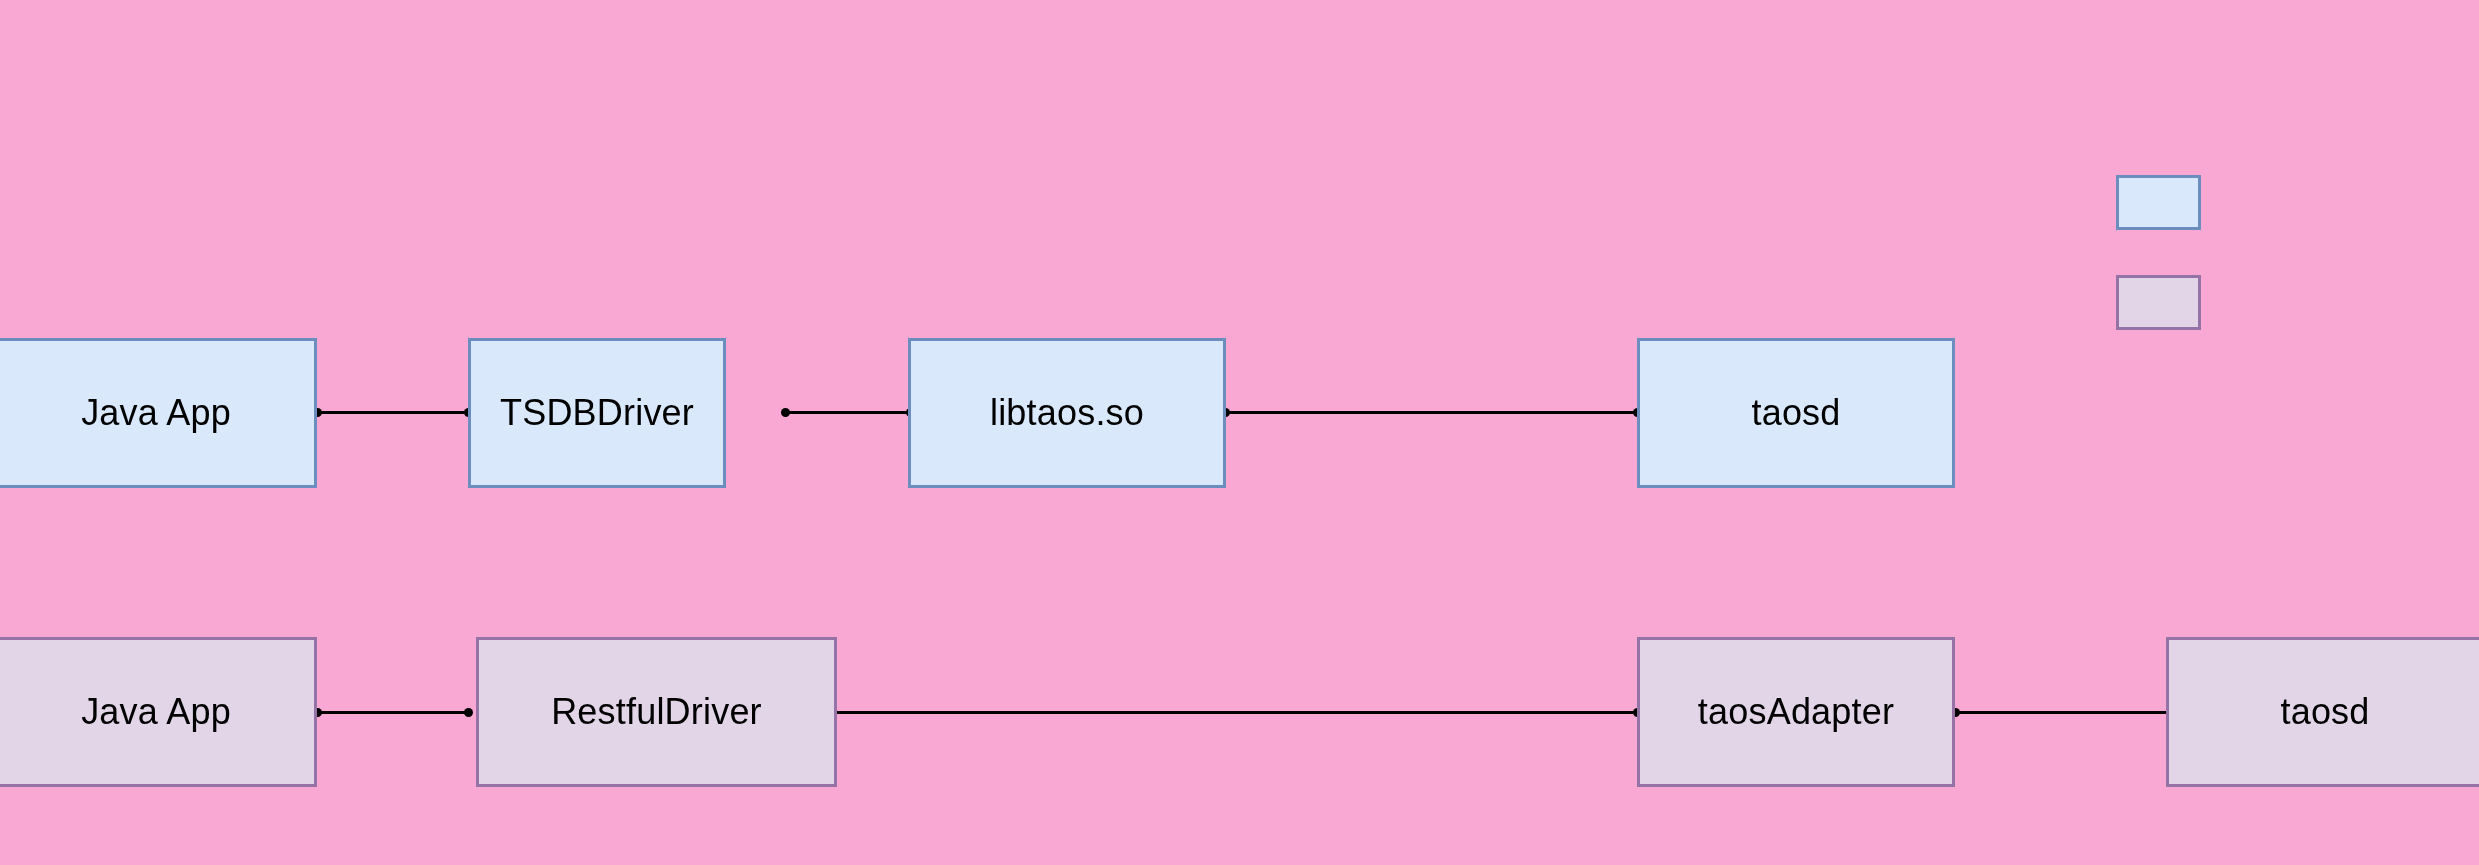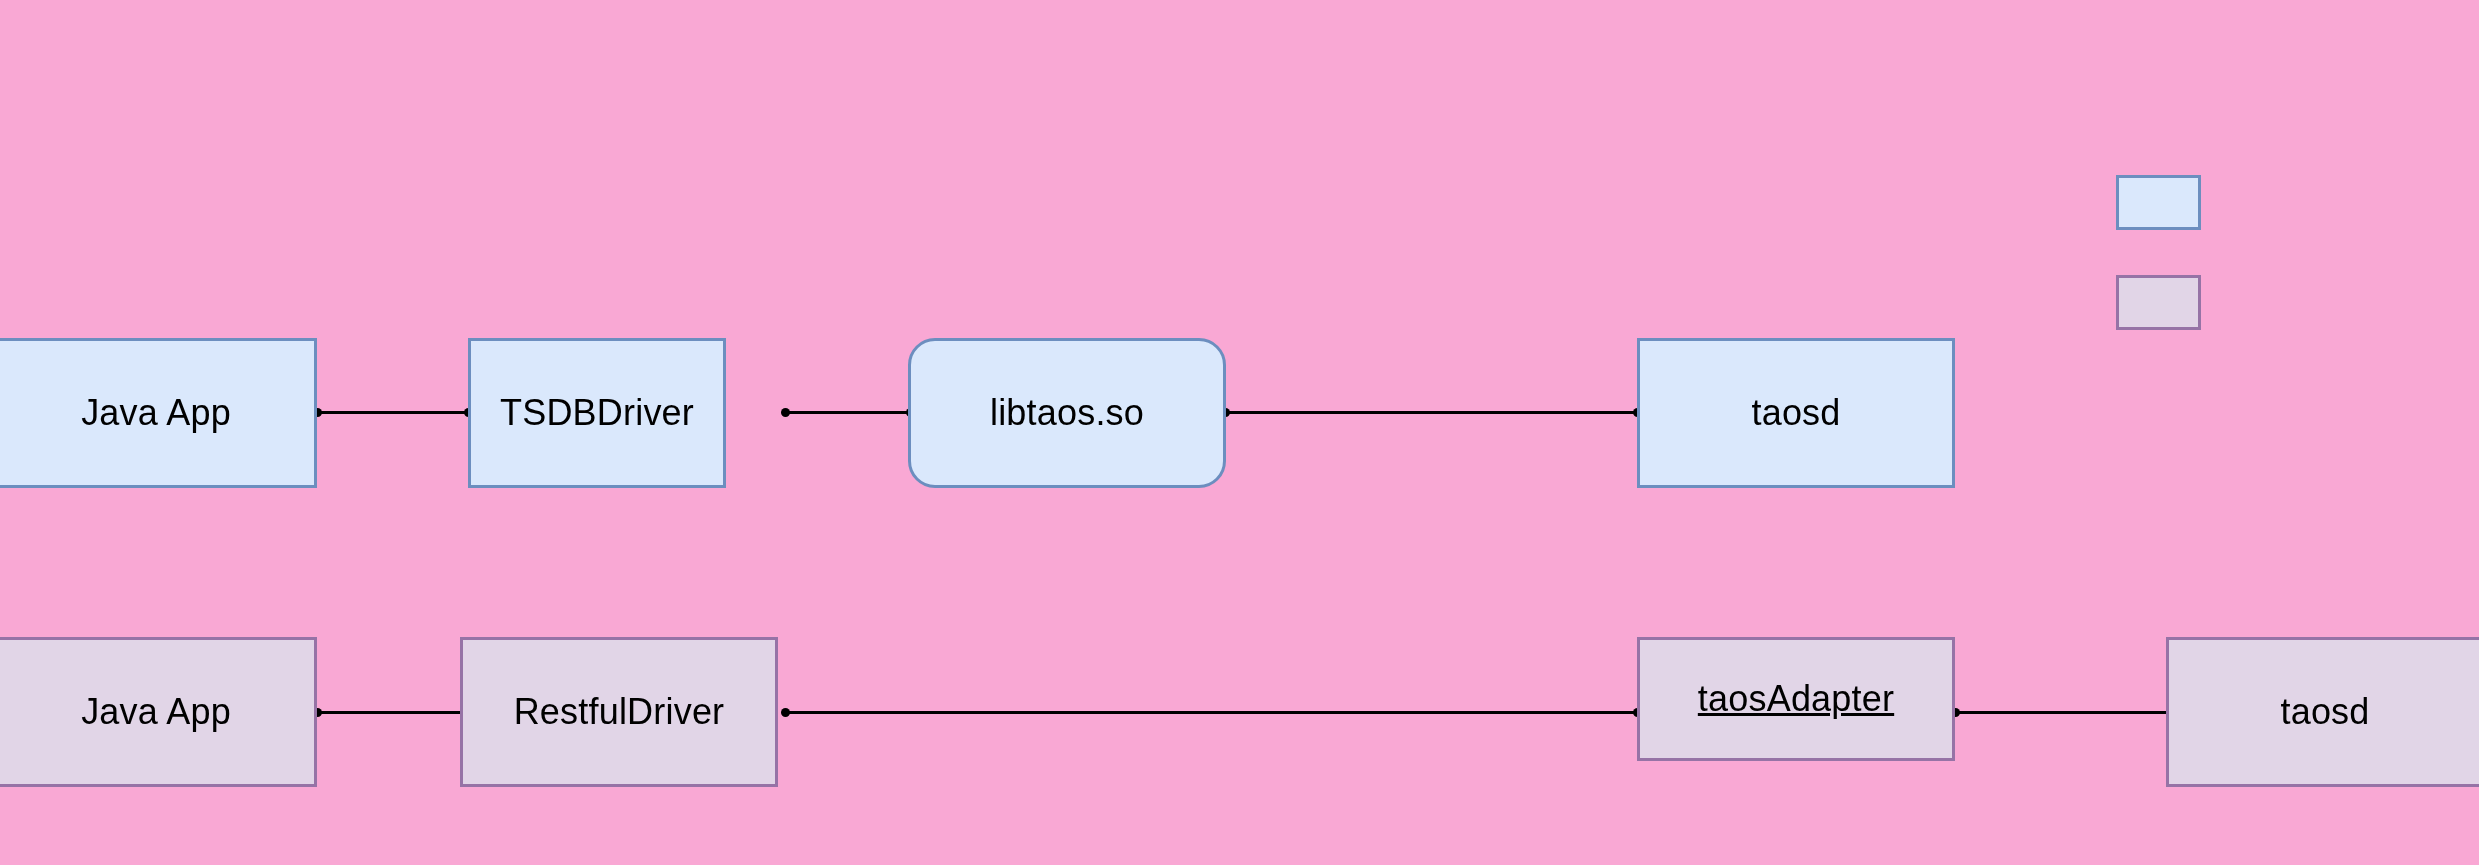--- a/index.html
+++ b/index.html
@@ -103,37 +103,37 @@
   <div class="edge-label" style="left:1990px; top:672px;"></div>
 
   <div class="node node-blue" style="left:-5px; top:338px; width:322px; height:150px;">
     <span>Java App</span>
   </div>
 
   <div class="node node-blue" style="left:468px; top:338px; width:258px; height:150px;">
     <span>TSDBDriver</span>
   </div>
 
-  <div class="node node-blue" style="left:908px; top:338px; width:318px; height:150px;border-radius:27px;">
+  <div class="node node-blue" style="left:908px; top:338px; width:318px; height:150px;">
     <span>libtaos.so</span>
   </div>
 
   <div class="node node-blue" style="left:1637px; top:338px; width:318px; height:150px;">
     <span>taosd</span>
   </div>
 
   <div class="node node-purple" style="left:-5px; top:637px; width:322px; height:150px;">
     <span>Java App</span>
   </div>
 
-  <div class="node node-purple" style="left:460px; top:637px; width:318px; height:150px;text-align:right;">
+  <div class="node node-purple" style="left:476px; top:637px; width:361px; height:150px;text-align:right;">
     <span>RestfulDriver</span>
   </div>
 
-  <div class="node node-purple" style="left:1637px; top:637px; width:318px; height:124px;text-decoration:underline;">
+  <div class="node node-purple" style="left:1637px; top:637px; width:318px; height:150px;">
     <span>taosAdapter</span>
   </div>
 
   <div class="node node-purple" style="left:2166px; top:637px; width:318px; height:150px;">
     <span>taosd</span>
   </div>
 
   <div class="legend-swatch node-blue" style="left:2116px; top:175px; width:85px; height:55px;"></div>
   <div class="legend-label" style="left:2216px; top:175px; height:55px;"></div>
 

